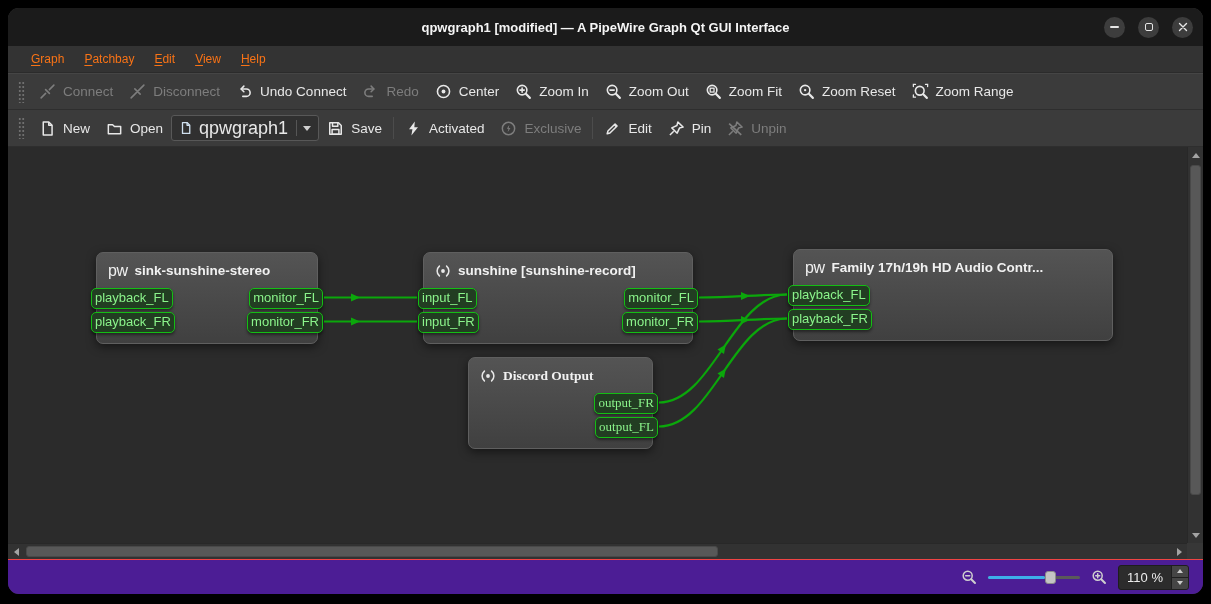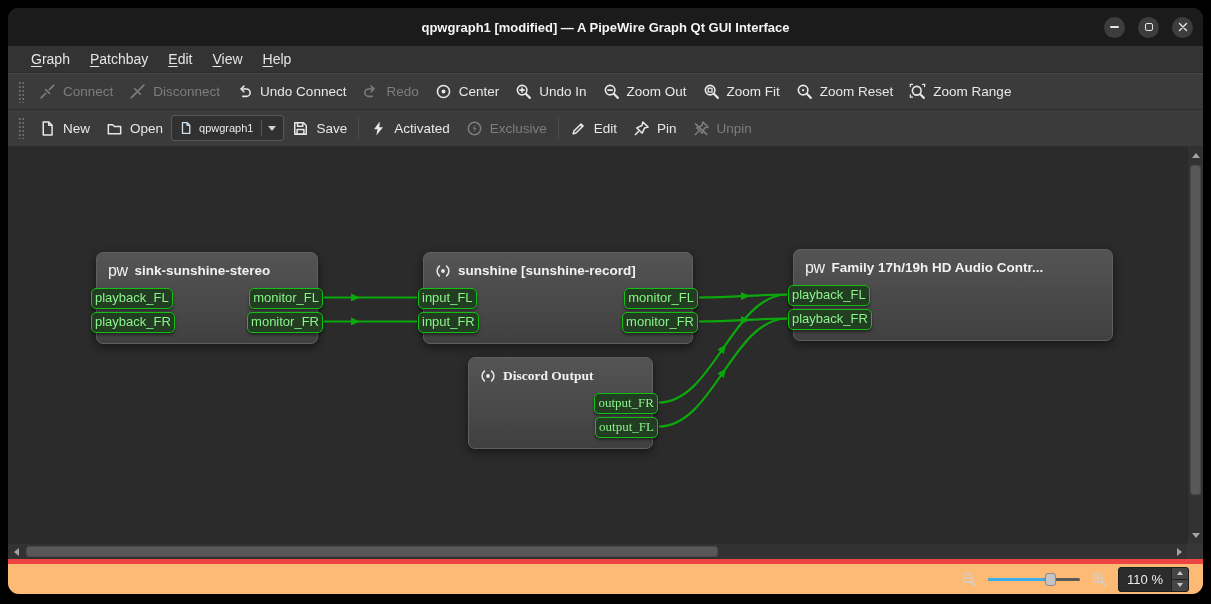--- a/index.html
+++ b/index.html
@@ -17,40 +17,40 @@
   .winctrls { position:absolute; right:10px; top:0; height:100%;
               display:flex; align-items:center; gap:13px; }
   .wbtn { width:21px; height:21px; border-radius:50%; background:#3d3d3d;
           display:flex; align-items:center; justify-content:center; cursor:pointer; }
   .g-min { width:9px; height:2px; background:#e6e6e6; border-radius:1px; }
   .g-max { width:8px; height:8px; border:1.4px solid #e6e6e6; border-radius:2px; }
 
   
   .menubar { height:27px; background:#333333; display:flex; align-items:center;
              padding-left:14px; gap:2px; border-bottom:1px solid #2b2b2b; flex:0 0 auto; }
-  .mitem { color:#e5e5e5; font-size:14px; padding:3px 9px; border-radius:3px; cursor:default; }
+  .mitem { color:#f97316; font-size:12px; padding:3px 9px; border-radius:3px; cursor:default; }
   .mn { text-decoration:underline; text-underline-offset:2px; }
 
   
   .toolbar { height:37px; background:#3b3b3b; display:flex; align-items:center;
              padding:0 8px; border-bottom:1px solid #2e2e2e; flex:0 0 auto; }
   .toolbar.first { border-top:1px solid #454545; }
   .thandle { width:7px; height:22px; margin:0 6px 0 2px;
              background-image:radial-gradient(circle,#6f6f6f 1px, transparent 1.3px);
              background-size:3.5px 4px; cursor:grab; }
   .tbtn { display:flex; align-items:center; gap:7px; padding:5px 8px; border-radius:4px;
           color:#e8e8e8; font-size:13.5px; white-space:nowrap; cursor:default; }
   .tbtn.disabled { color:#7d7d7d; }
   .ticon { display:inline-flex; color:inherit; }
   .ticon svg { display:block; }
   .tsep { width:1px; height:22px; background:#2d2d2d; border-right:1px solid #4c4c4c; margin:0 3px; }
 
   .combo { display:flex; align-items:center; gap:6px; height:26px; padding:0 7px;
            background:#303030; border:1px solid #585858; border-radius:3px;
-           color:#e8e8e8; font-size:11px; cursor:default; }
+           color:#e8e8e8; font-size:18px; cursor:default; }
   .combo .cdiv { width:1px; height:16px; background:#565656; margin-left:2px; }
   .tri-dn-s { width:0; height:0; border-left:4px solid transparent; border-right:4px solid transparent;
               border-top:5px solid #cfcfcf; }
 
   
   .canvas-wrap { flex:1 1 auto; position:relative; background:#2b2b2b; }
   .canvas { position:absolute; left:0; top:0; right:16px; bottom:16px;
             background:#2b2b2b; overflow:hidden; }
   .wires { position:absolute; left:0; top:0; pointer-events:none; z-index:5; }
   .wires path.wire { stroke:#0ba70b; stroke-width:2.2; fill:none; }
@@ -84,21 +84,21 @@
   .arr.up    { border-left:4px solid transparent; border-right:4px solid transparent; border-bottom:5px solid #a3a3a3; }
   .arr.down  { border-left:4px solid transparent; border-right:4px solid transparent; border-top:5px solid #a3a3a3; }
   .arr.left  { border-top:4px solid transparent; border-bottom:4px solid transparent; border-right:5px solid #a3a3a3; }
   .arr.right { border-top:4px solid transparent; border-bottom:4px solid transparent; border-left:5px solid #a3a3a3; }
   .vthumb { position:absolute; left:2px; right:2px; top:18px; height:330px;
             background:#585858; border:1px solid #494949; border-radius:3px; }
   .hthumb { position:absolute; top:2px; bottom:2px; left:18px; width:692px;
             background:#585858; border:1px solid #494949; border-radius:3px; }
 
   
-  .statusbar { height:35px; background:#fdba74; border-top:5px solid #ef4444;
+  .statusbar { height:35px; background:#4c1d95; border-top:1px solid #ef4444;
                display:flex; align-items:center; justify-content:flex-end;
                padding:0 14px; gap:11px; flex:0 0 auto; }
   .sicon { display:inline-flex; color:#cfcfcf; }
   .slider { position:relative; width:92px; height:18px; cursor:pointer; }
   .slider .track { position:absolute; left:0; right:0; top:8px; height:3px; background:#5a5a5a; border-radius:2px; }
   .slider .fill  { position:absolute; left:0; top:8px; height:3px; border-radius:2px; }
   .slider .handle{ position:absolute; left:57px; top:3px; width:11px; height:13px;
                    background:#c4c4c4; border:1px solid #8c8c8c; border-radius:3px; }
   .spinbox { display:flex; align-items:stretch; height:25px; background:#2c2c2c;
              border:1px solid #1e1e1e; border-radius:3px; overflow:hidden; }
@@ -191,21 +191,21 @@
     </div>
 
     <div class="tbtn">
       <span class="ticon">
         <svg width="17" height="17" viewBox="0 0 16 16" fill="none" stroke="currentColor" stroke-width="1.5" stroke-linecap="round">
             <circle cx="6.7" cy="6.7" r="4.5"></circle>
             <path d="M10.2 10.2L14 14" stroke-width="2"></path>
             <path d="M4.7 6.7h4M6.7 4.7v4"></path>
           </svg>
       </span>
-      <span class="tlabel">Undo In</span>
+      <span class="tlabel">Zoom In</span>
     </div>
 
     <div class="tbtn">
       <span class="ticon">
         <svg width="17" height="17" viewBox="0 0 16 16" fill="none" stroke="currentColor" stroke-width="1.5" stroke-linecap="round">
             <circle cx="6.7" cy="6.7" r="4.5"></circle>
             <path d="M10.2 10.2L14 14" stroke-width="2"></path>
             <path d="M4.7 6.7h4"></path>
           </svg>
       </span>

